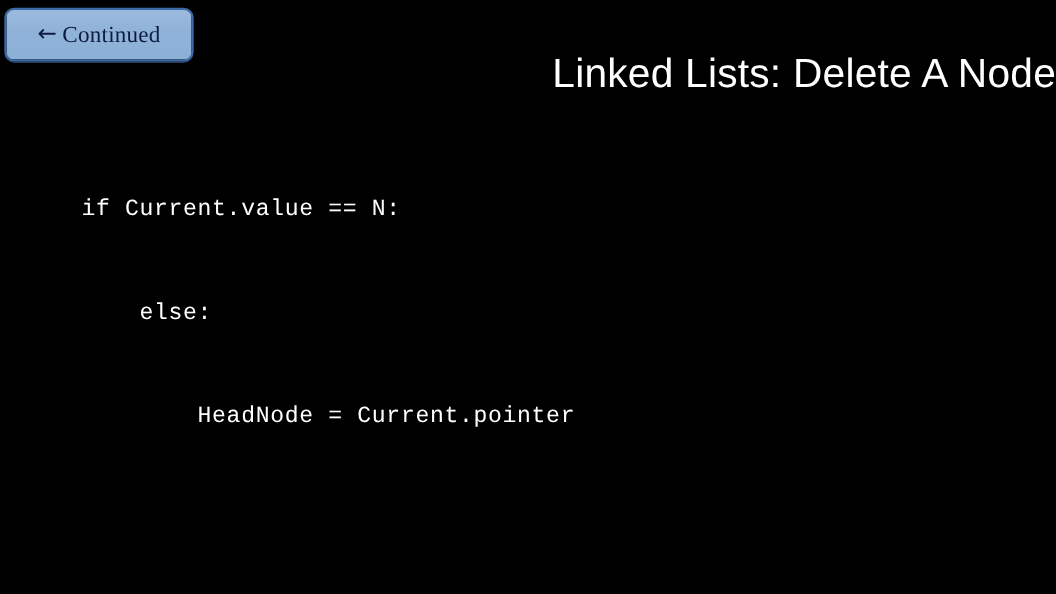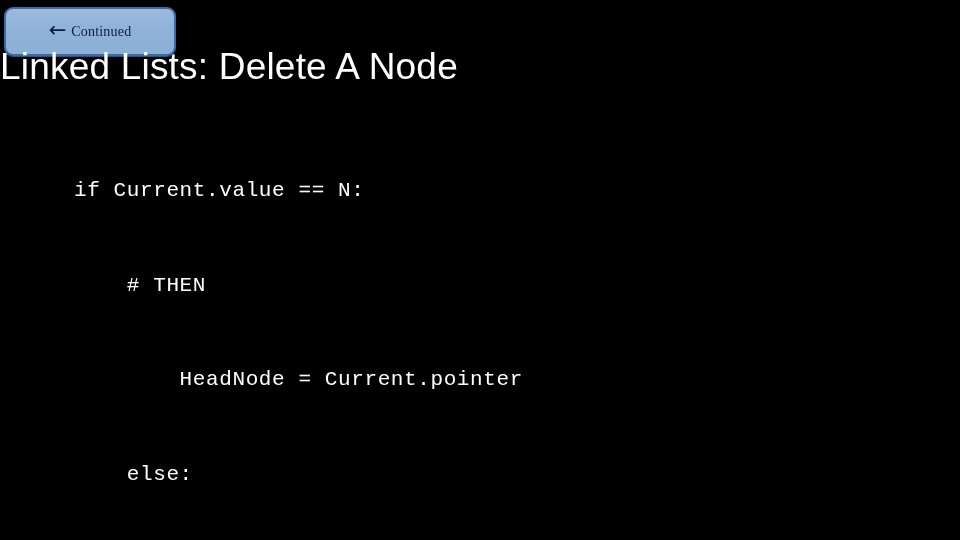--- a/index.html
+++ b/index.html
@@ -40,33 +40,33 @@
   #continued-button .arrow-glyph {
     font-family: "DejaVu Sans", sans-serif;
     font-size: 21px;
     line-height: 1;
     color: #0d1b3e;
     display: block;
     margin-top: -2px;
   }
   #continued-button .btn-label {
     font-family: "Liberation Serif", serif;
-    font-size: 14px;
+    font-size: 21px;
     color: #0d1b3e;
     letter-spacing: 0.2px;
     white-space: nowrap;
   }
 
   
   #slide-title {
     position: absolute;
     left: 0;
     top: 44px;
     width: 960px;
-    text-align: left;
+    text-align: right;
     color: #ffffff;
     font-family: "Liberation Sans", sans-serif;
     font-size: 37px;
     font-weight: 400;
     line-height: 46px;
     letter-spacing: 0.2px;
     white-space: nowrap;
   }
 
   
@@ -95,23 +95,22 @@
 
   <div id="continued-button">
     <span class="arrow-glyph">←</span>
     <span class="btn-label">Continued</span>
   </div>
 
   <div id="slide-title">Linked Lists: Delete A Node</div>
 
   <div id="code-block">
     <div class="code-line">if Current.value == N:</div>
-    <div class="code-line">    # THEN</div>
+    <div class="code-line">    else:</div>
     <div class="code-line">        HeadNode = Current.pointer</div>
-    <div class="code-line">    else:</div>
     
     
     
     
     
     
     
     
   </div>
 

